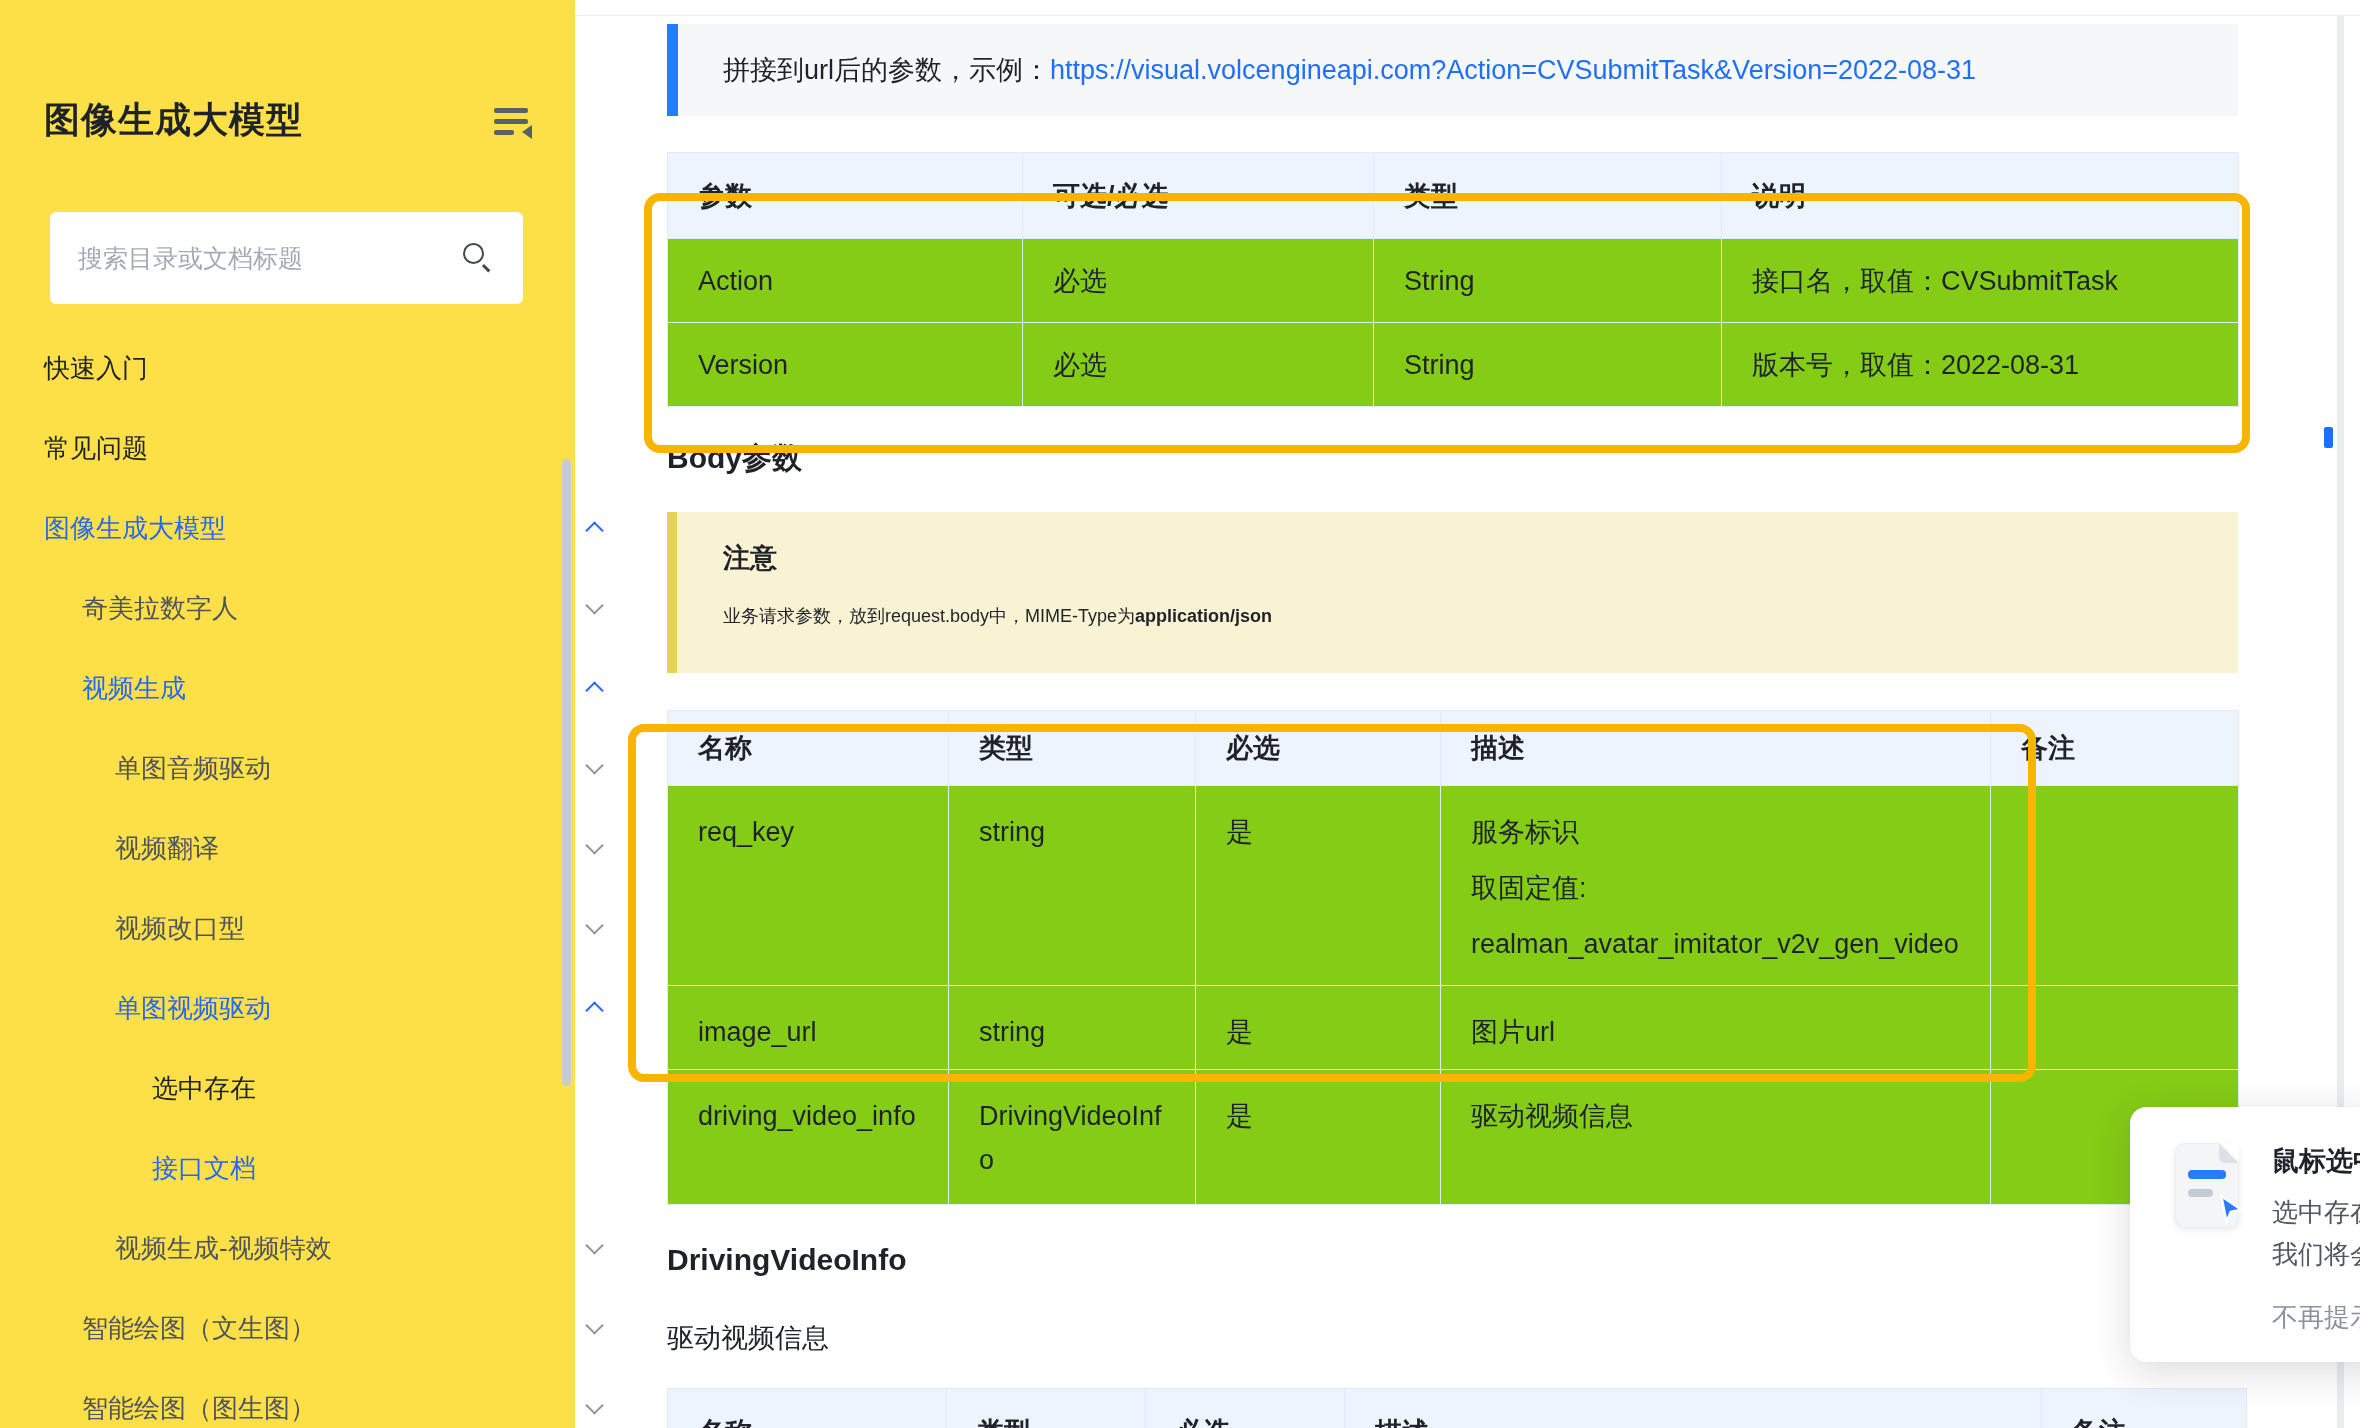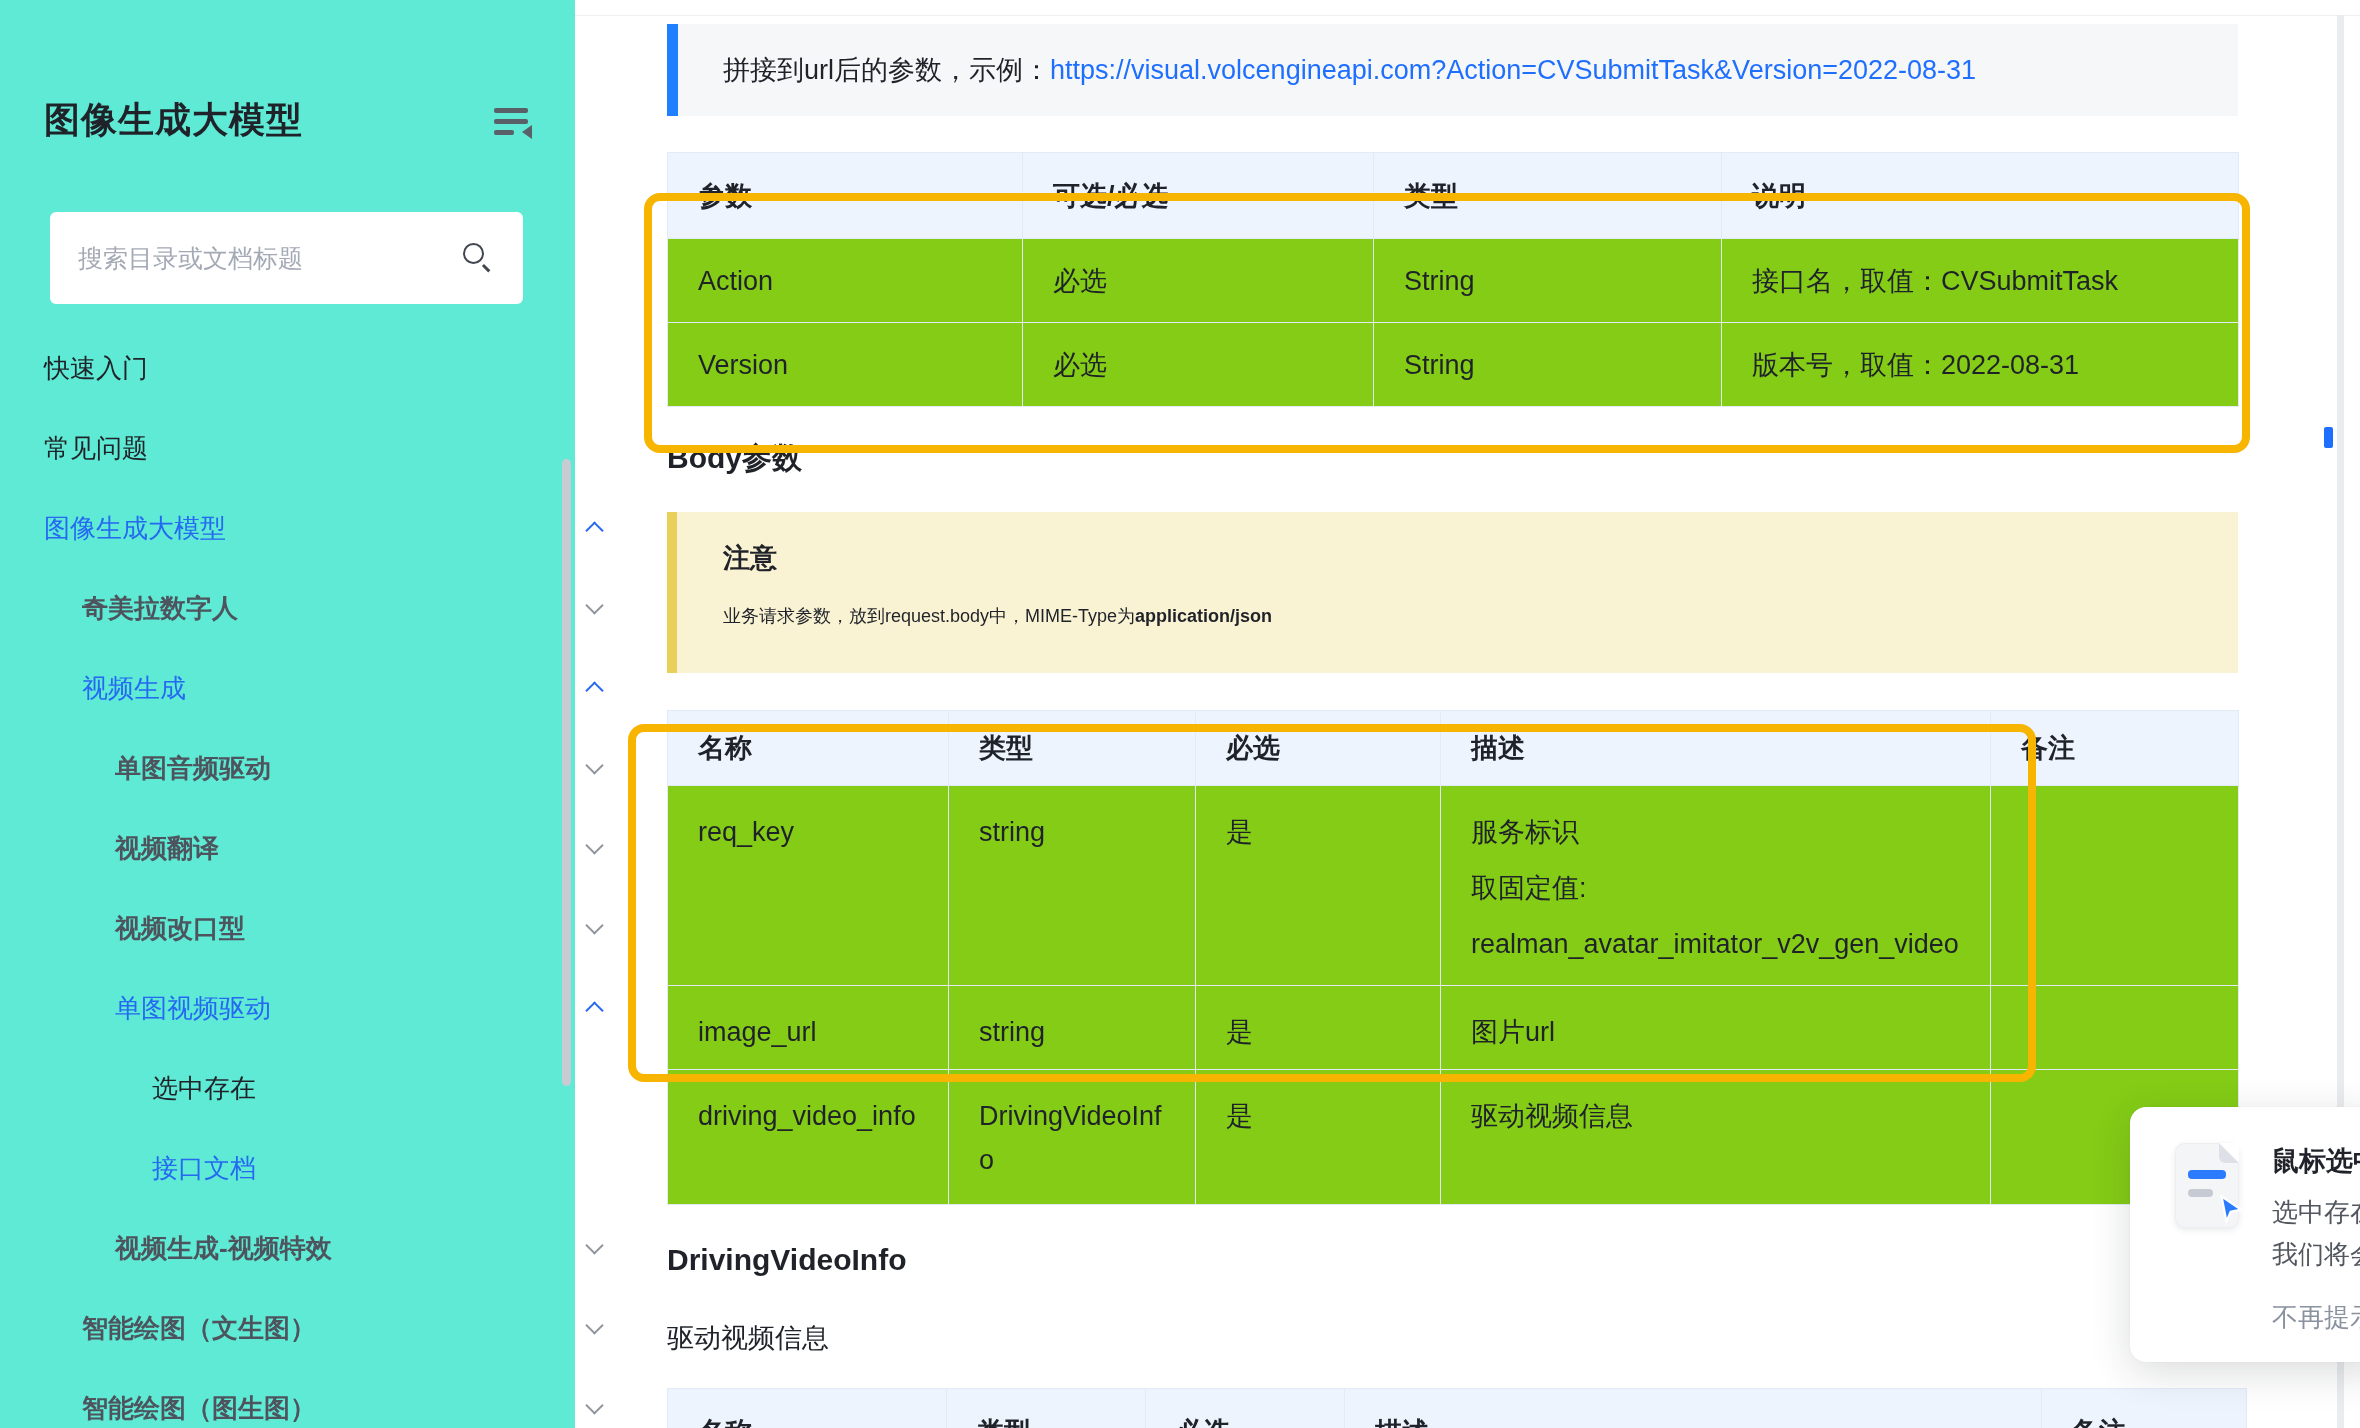--- a/index.html
+++ b/index.html
@@ -1,40 +1,40 @@
 <!DOCTYPE html>
 <html><head>
 <meta charset="utf-8">
 <style>
   * { margin:0; padding:0; box-sizing:border-box; }
   html,body { width:2360px; height:1428px; overflow:hidden; background:#fff;
     font-family:"Liberation Sans","DejaVu Sans",sans-serif; color:#1F2329; }
 
   
-  #sidebar { position:absolute; left:0; top:0; width:575px; height:1428px; background:#5eead4; }
+  #sidebar { position:absolute; left:0; top:0; width:575px; height:1428px; background:#fde047; }
   #side-title { position:absolute; left:44px; top:96px; font-size:36px; font-weight:600; color:#1F2329; letter-spacing:1px;}
   #collapse-icon { position:absolute; left:494px; top:106px; width:40px; height:34px; cursor:pointer;}
   #collapse-icon i { position:absolute; left:0; height:4.5px; background:#5A6068; border-radius:2px; }
   #collapse-icon .b1 { top:2px; width:34px; }
   #collapse-icon .b2 { top:13px; width:34px; }
   #collapse-icon .b3 { top:24px; width:20px; }
   #collapse-icon .tri { position:absolute; right:2px; top:19px; width:0; height:0;
     border-top:7px solid transparent; border-bottom:7px solid transparent; border-right:10px solid #5A6068; }
 
   #search-box { position:absolute; left:50px; top:212px; width:473px; height:92px; background:#fff; border-radius:6px; }
   #search-input { position:absolute; left:28px; top:0; width:380px; height:92px; border:0; outline:none; background:transparent;
      font-size:25px; color:#1F2329; font-family:inherit;}
   #search-input::placeholder { color:#A4AAB5; }
   #search-icon { position:absolute; right:30px; top:31px; width:30px; height:30px; }
   #search-icon .lens { position:absolute; left:0; top:0; width:21px; height:21px; border:2.5px solid #42474F; border-radius:50%; }
   #search-icon .handle { position:absolute; left:21px; top:21px; width:9px; height:2.5px; background:#42474F; transform:rotate(45deg); transform-origin:0 0; }
 
   .side-item { position:absolute; left:0; width:659px; height:80px; display:flex; align-items:center; cursor:pointer; }
   .side-item .lbl { font-size:26px; color:#1F2329; white-space:nowrap; }
-  .side-item.gray .lbl { color:#4E545E;font-weight:bold; }
+  .side-item.gray .lbl { color:#4E545E; }
   .side-item.blue .lbl { color:#2569F2; }
   .ind1 { padding-left:44px; } .ind2 { padding-left:82px; } .ind3 { padding-left:115px; } .ind4 { padding-left:152px; }
   .chev { position:absolute; right:58px; top:50%; width:13px; height:13px;
     border-right:2.6px solid #8F959E; border-bottom:2.6px solid #8F959E; }
   .chev.down { transform:translateY(-70%) rotate(45deg); }
   .chev.up { transform:translateY(-30%) rotate(-135deg); border-color:#2569F2; }
 
   #side-scrollthumb { position:absolute; left:562px; top:459px; width:9px; height:627px; background:#C7CBD4; border-radius:5px; }
 
   

